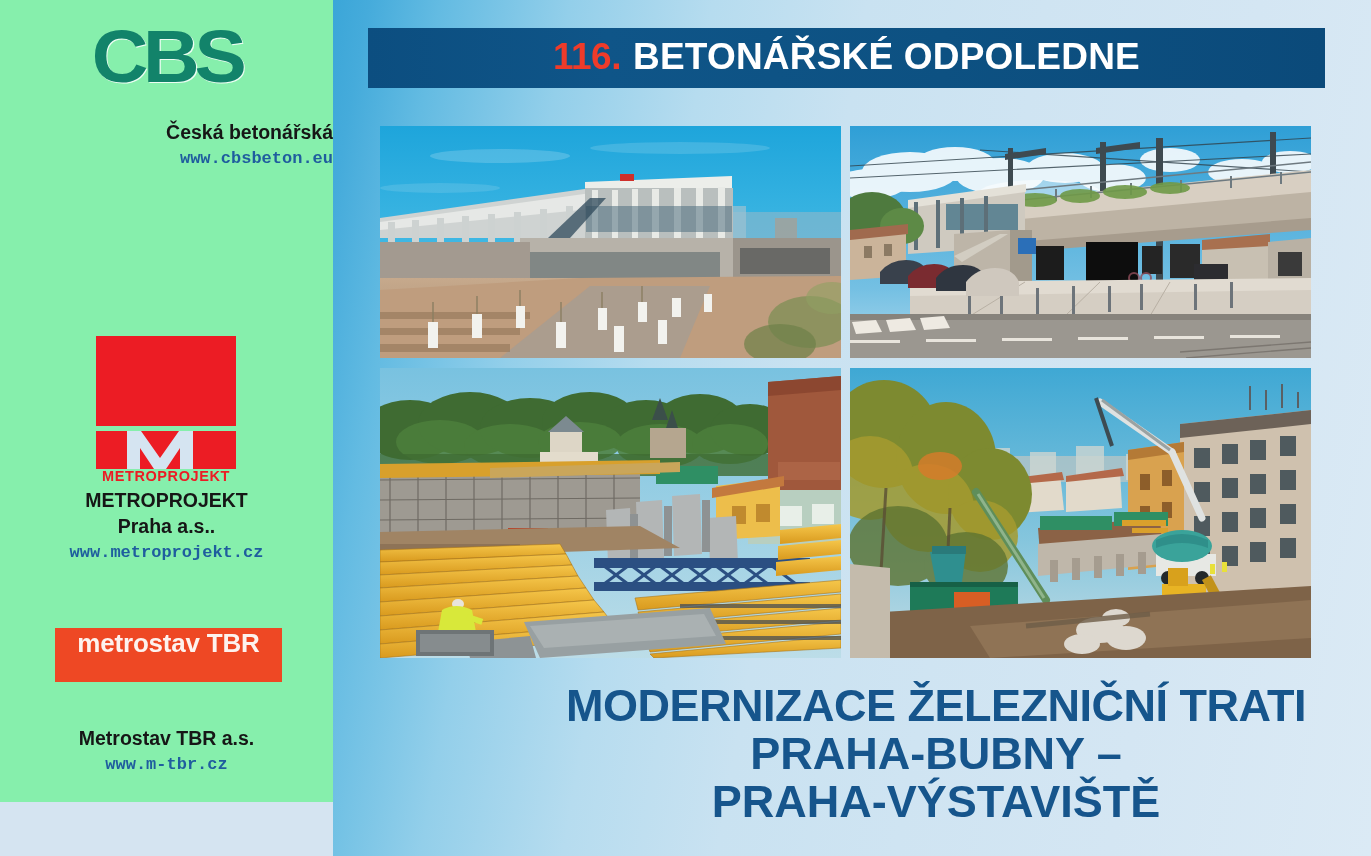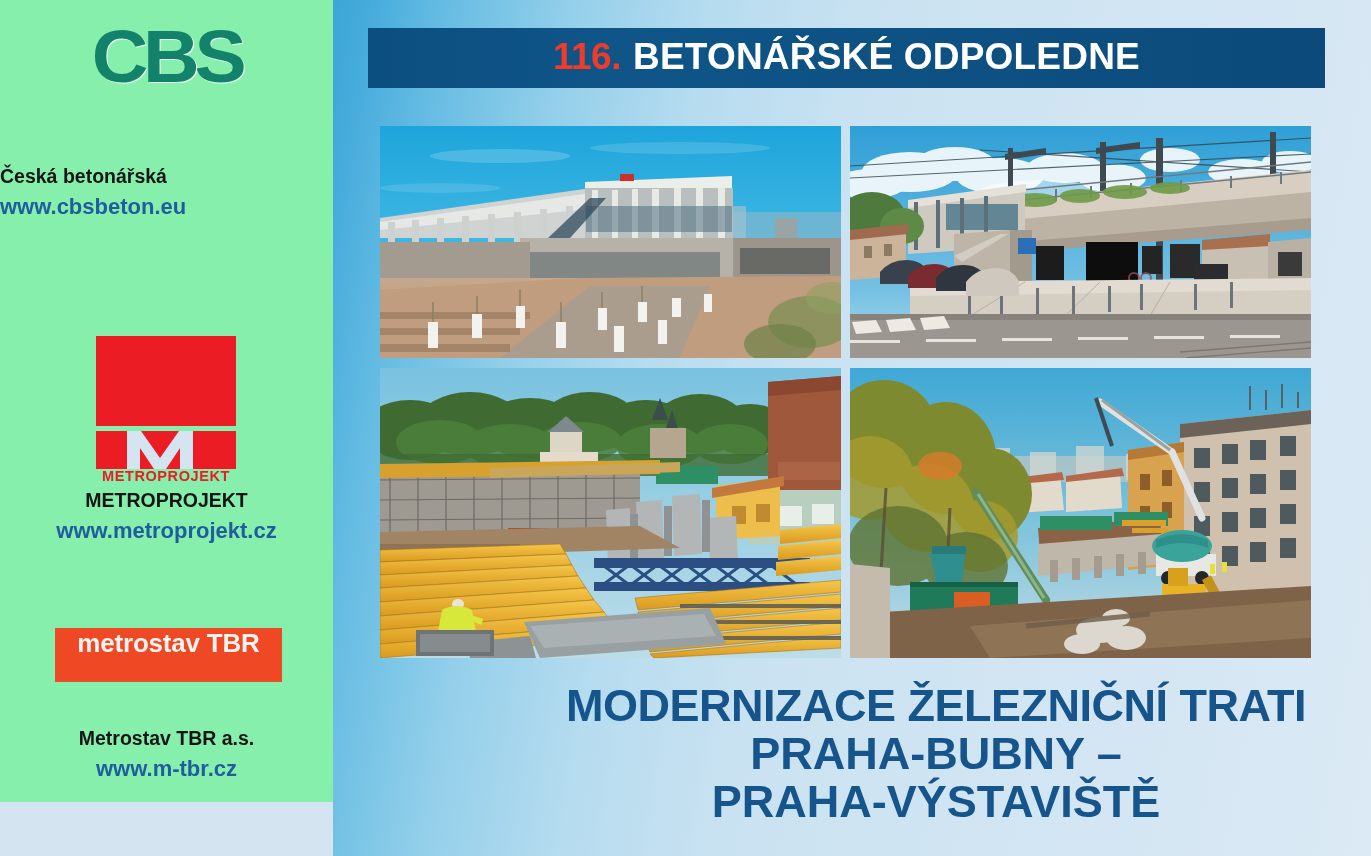--- a/index.html
+++ b/index.html
@@ -35,30 +35,29 @@
     font-size:74px;
     letter-spacing:-5px;
     color:#12836a;
     line-height:1;
     text-shadow:1px 1px 0 rgba(255,255,255,.85);
     transform:scaleX(1.06);
   }
 
   .cbs-lines {
     position:absolute; left:0; top:120px; width:333px;
-    text-align:left;
-    margin-top:44px;
+    text-align:right;
   }
   .org-name {
     font-size:19.5px; font-weight:bold; color:#161616;
     line-height:1.33;
   }
   .org-url {
-    font-size:22px; font-weight:bold; color:#1f5d9e;
-    line-height:1.33; margin-top:2px;
+    font-size:17px; font-weight:bold; color:#1f5d9e;
+    line-height:1.33; margin-top:2px;font-family:Liberation Mono, monospace;
   }
 
   .coop-label {
     position:absolute; left:0; top:294px; width:333px;
     text-align:center;
     font-size:19px; color:#161616; font-weight:normal;
   }
 
   
   .mp-mark {
@@ -189,20 +188,21 @@
       <div class="mp-square"></div>
       <svg class="mp-mband" viewBox="0 0 140 38" preserveAspectRatio="none" style="clip-path:none;background:none;">
         <rect x="0" y="0" width="140" height="38" fill="#ec1c24"></rect>
         <polygon points="31,0 31,38 44,38 44,17 58,38 70,38 84,17 84,38 97,38 97,0 83,0 64,27 45,0" fill="#d5e4f1"></polygon>
       </svg>
       <div class="mp-word">METROPROJEKT</div>
     </div>
 
     <div class="mp-lines">
       <div class="org-name">METROPROJEKT</div>
+      <div class="org-name">Praha a.s..</div>
       <div class="org-url">www.metroprojekt.cz</div>
     </div>
 
     <div class="tbr-box">
       <span class="tbr-text">metrostav TBR</span>
     </div>
 
     <div class="tbr-lines">
       <div class="org-name">Metrostav TBR a.s.</div>
       <div class="org-url">www.m-tbr.cz</div>

